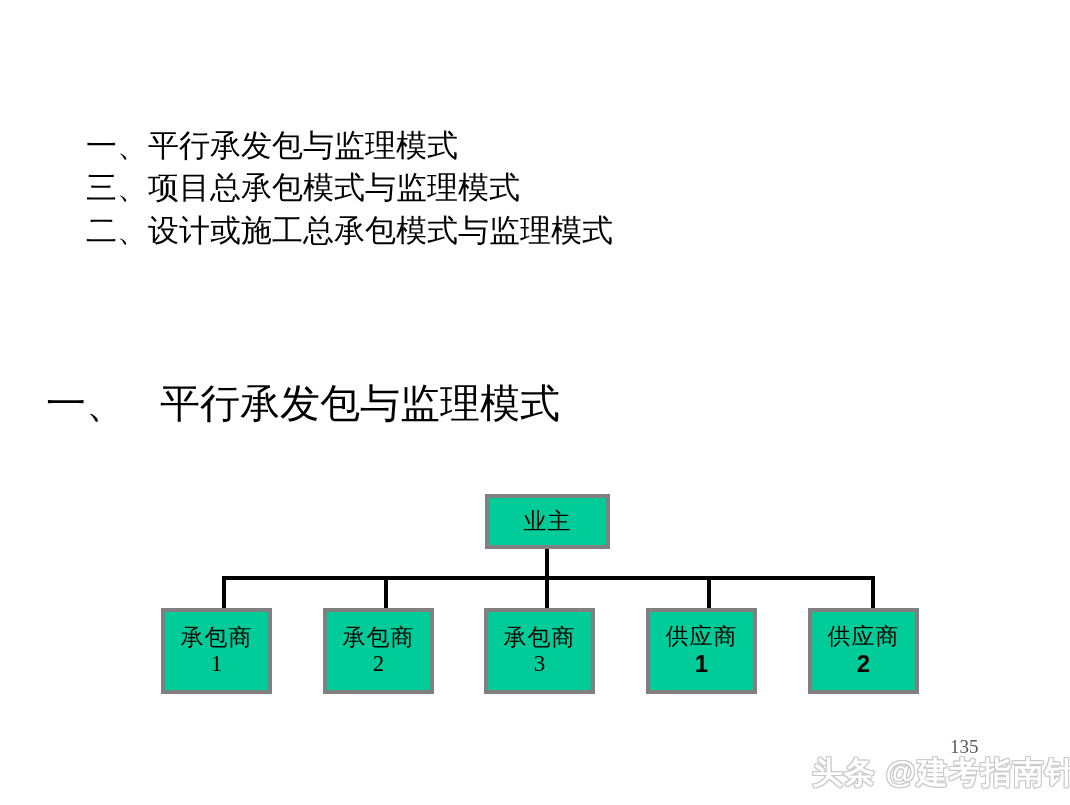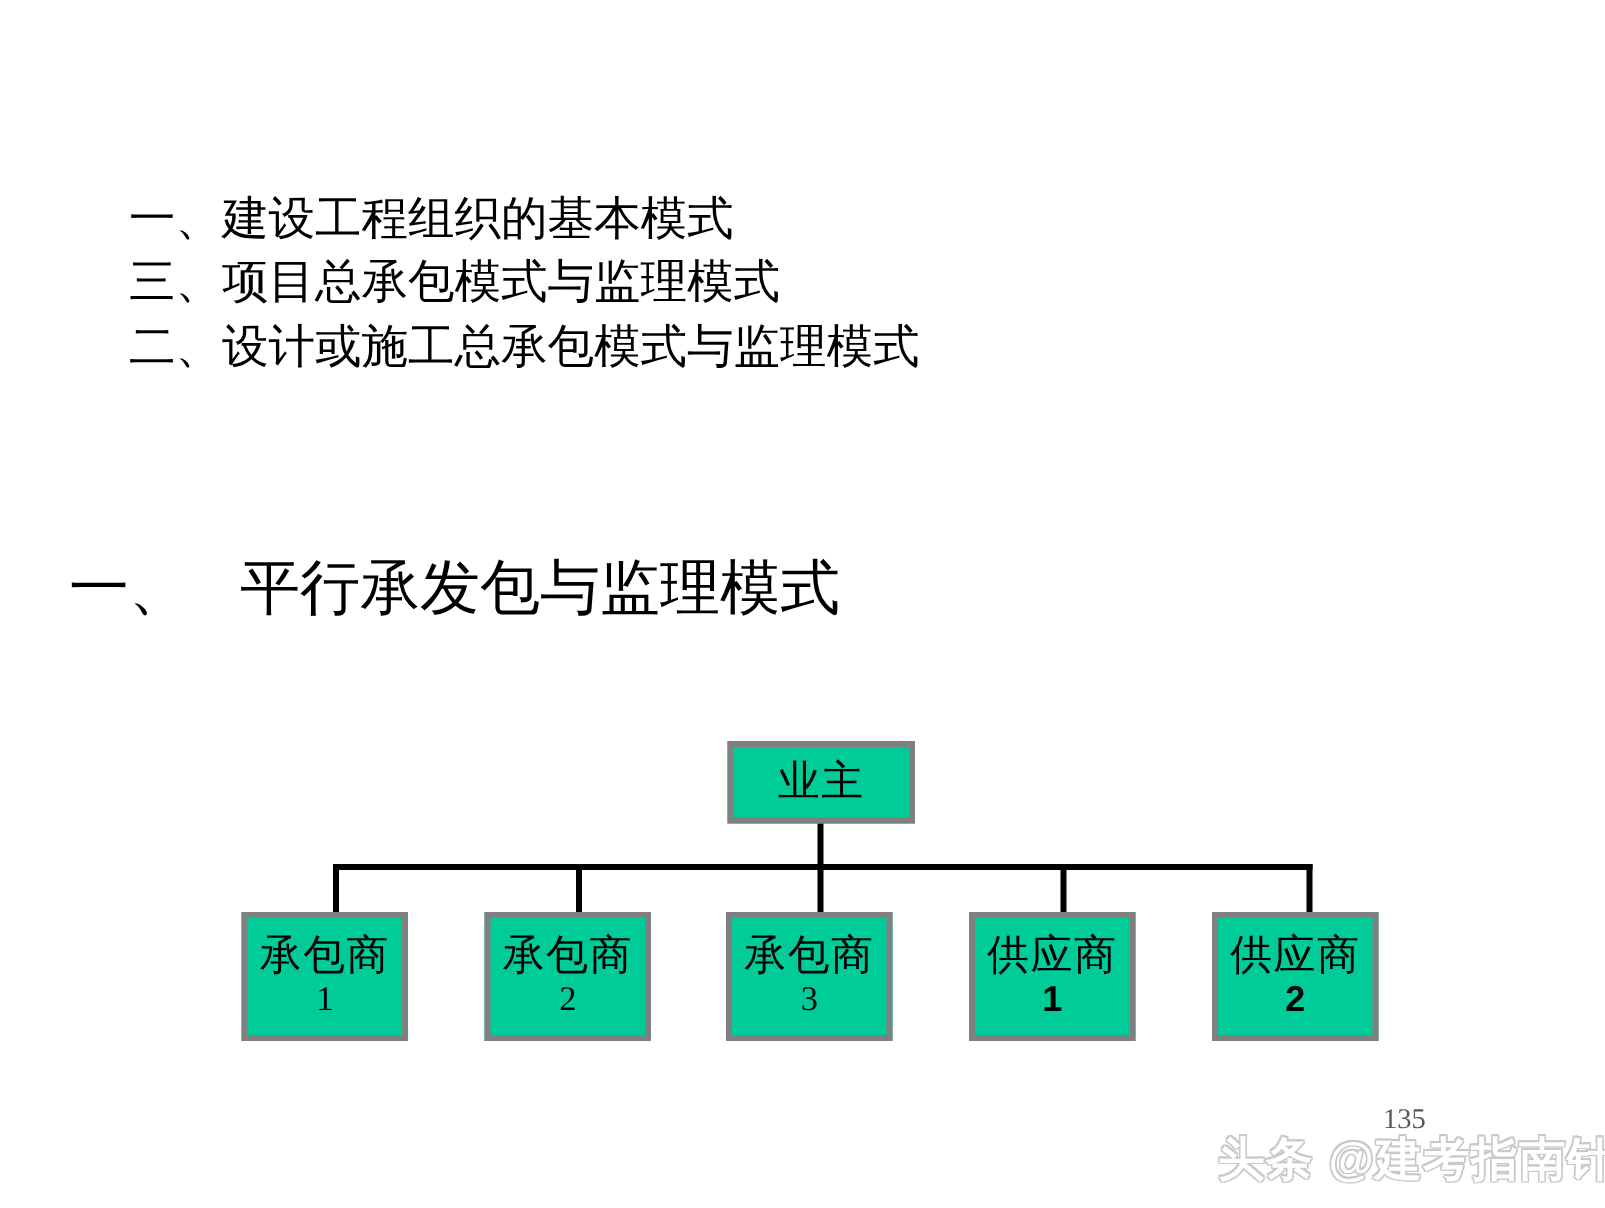--- a/index.html
+++ b/index.html
@@ -43,21 +43,21 @@
     line-height: 1.37;
     color: #000000;
     white-space: nowrap;
     font-family: "Liberation Serif", "DejaVu Serif", serif;
   }
 
   
   #section-heading {
     position: absolute;
     left: 46px;
-    top: 368px;
+    top: 380px;
     font-size: 40px;
     line-height: 1.2;
     color: #000000;
     white-space: nowrap;
     font-family: "Liberation Serif", "DejaVu Serif", serif;
   }
   #section-heading .sh-num { }
   #section-heading .sh-gap { display: inline-block; width: 34px; }
 
   
@@ -73,21 +73,21 @@
     box-sizing: border-box;
     background: #00CC99;
     border: 4px solid #808080;
     display: flex;
     flex-direction: column;
     align-items: center;
     justify-content: center;
     color: #000000;
   }
   .node-label {
-    font-size: 28px;
+    font-size: 23px;
     line-height: 1.12;
     letter-spacing: 1px;
     font-family: "Liberation Serif", "DejaVu Serif", serif;
   }
   .node-num {
     font-size: 23px;
     line-height: 1.15;
     font-family: "Liberation Serif", "DejaVu Serif", serif;
   }
   .node-num.bold-num {
@@ -110,21 +110,21 @@
   .conn {
     position: absolute;
     background: #000000;
   }
   .conn-v { width: 4px; }
   .conn-h { height: 4px; }
 
   
   #page-number {
     position: absolute;
-    left: 922px;
+    left: 950px;
     top: 736px;
     font-size: 19px;
     color: #58595B;
     font-family: "Liberation Serif", "DejaVu Serif", serif;
   }
   #watermark {
     position: absolute;
     left: 812px;
     top: 752px;
     font-size: 31px;
@@ -140,21 +140,21 @@
       -1px  0   0 #c9c9c9,  1px  0   0 #c9c9c9;
   }
 </style>
 </head>
 <body>
 
 <div id="slide">
 
 
   <div id="outline-list">
-    <div class="outline-item">一、建设工程组织的基本模式</div>
+    <div class="outline-item">一、平行承发包与监理模式</div>
     <div class="outline-item">三、项目总承包模式与监理模式</div>
     <div class="outline-item">二、设计或施工总承包模式与监理模式</div>
   </div>
 
   <div id="section-heading">
     <span class="sh-num">一、</span><span class="sh-gap"></span><span class="sh-text">平行承发包与监理模式</span>
   </div>
 
   <div id="org-chart">
 

